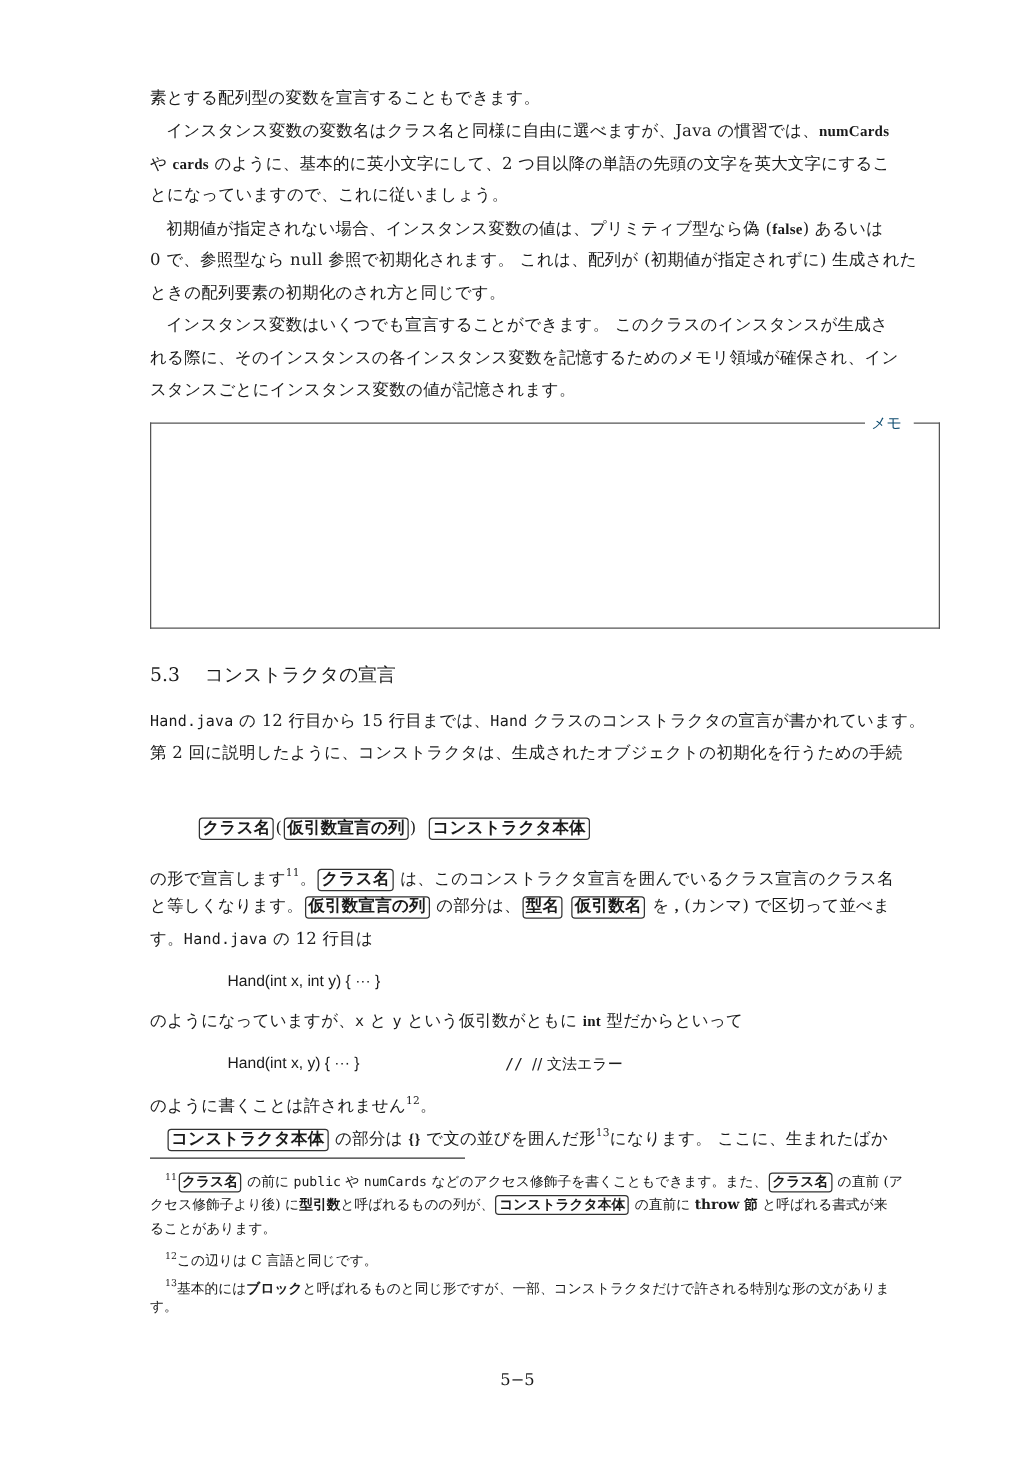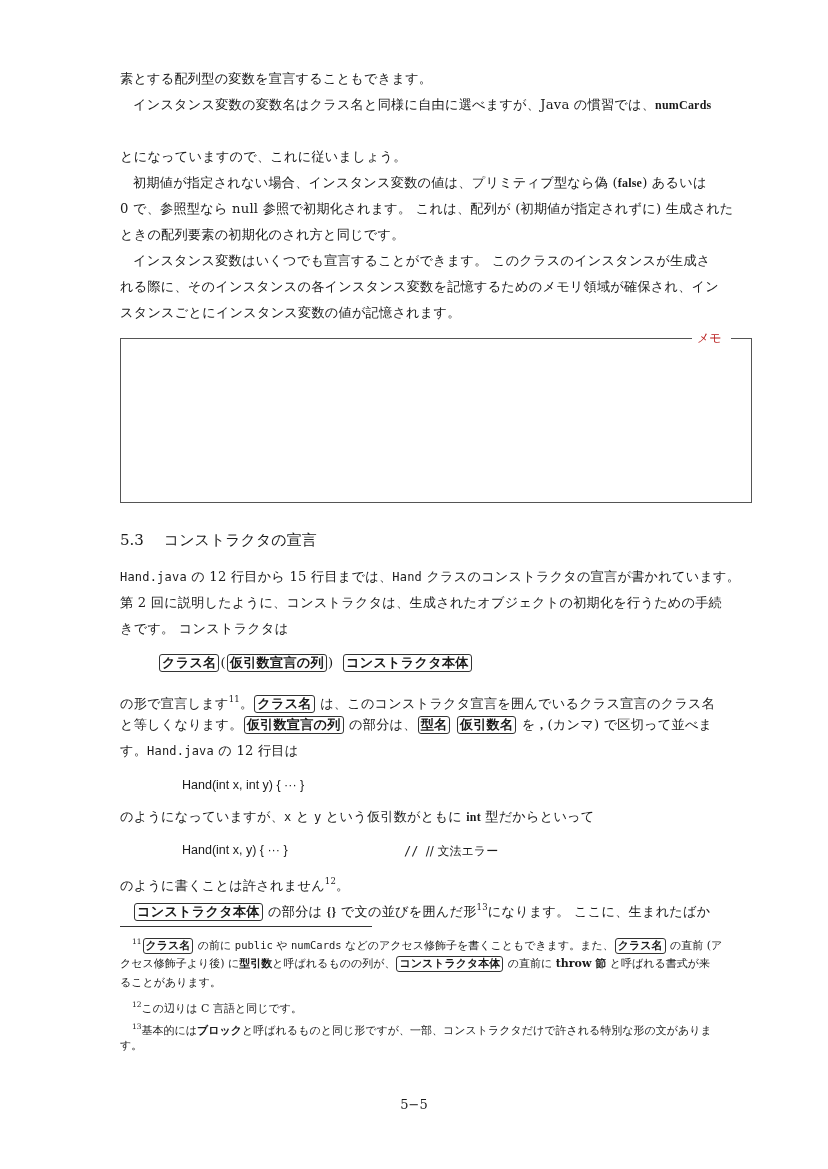--- a/index.html
+++ b/index.html
@@ -13,21 +13,21 @@
   .ttb { font-family: Liberation Serif, serif; font-size: 12px; font-weight: bold; }
   .box { display: inline-block; border: 1px solid #333; border-radius: 3px; padding: 0 2px;
          line-height: 16px; margin: 0 1px; font-weight: bold; }
   .sup { font-size: 8.5px; vertical-align: 6px; }
   .memo { position: absolute; left: 120px; top: 338px; width: 630px; height: 164px;
           border: 1.5px solid #555; border-top: none; }
   .memo-top-left { position: absolute; left: 120px; top: 338px; width: 572px; height: 0;
           border-top: 1.5px solid #555; }
   .memo-top-right { position: absolute; left: 731px; top: 338px; width: 21px; height: 0;
           border-top: 1.5px solid #555; }
-  .memo-label { position: absolute; left: 697px; top: 330px; font-size: 12px; color: #b91c1c;
+  .memo-label { position: absolute; left: 697px; top: 330px; font-size: 12px; color: #0c4a6e;
           font-family: Liberation Mono, monospace; }
   .section { position: absolute; left: 120px; top: 531px; font-size: 15px; font-weight: normal;
              font-family: "DejaVu Sans", sans-serif; }
   .section .num { font-family: "DejaVu Serif", serif; margin-right: 20px; }
   .code { position: absolute; left: 182px; font-family: Liberation Sans, sans-serif;
           font-size: 12.5px; white-space: pre; }
   .fn-rule { position: absolute; left: 120px; top: 926px; width: 252px; border-top: 1px solid #333; }
   .fn { position: absolute; left: 120px; width: 632px; font-size: 11px; line-height: 18.5px; white-space: nowrap; }
   .fn .box { line-height: 14px; }
   .fn .fsup { font-size: 7.5px; vertical-align: 5px; }
@@ -38,20 +38,23 @@
 <body>
 
 <div class="page">
 
   <div class="line" style="top:70px">
     <span>素とする配列型の変数を宣言することもできます。</span>
   </div>
 
   <div class="line indent" style="top:96px">
     <span>インスタンス変数の変数名はクラス名と同様に自由に選べますが、Java の慣習では、</span><span class="ttb">numCards</span>
+  </div>
+  <div class="line" style="top:122px">
+    <span>や </span><span class="ttb">cards</span> <span>のように、基本的に英小文字にして、2 つ目以降の単語の先頭の文字を英大文字にするこ</span>
   </div>
   <div class="line" style="top:148px">
     <span>とになっていますので、これに従いましょう。</span>
   </div>
 
   <div class="line indent" style="top:174px">
     <span>初期値が指定されない場合、インスタンス変数の値は、プリミティブ型なら偽 (</span><span class="ttb">false</span><span>) あるいは</span>
   </div>
   <div class="line" style="top:200px">
     <span>0 で、参照型なら null 参照で初期化されます。 これは、配列が (初期値が指定されずに) 生成された</span>
@@ -77,23 +80,20 @@
 
   <div class="section">
     <span class="num">5.3</span><span>コンストラクタの宣言</span>
   </div>
 
   <div class="line" style="top:568px">
     <span class="tt">Hand.java</span><span> の 12 行目から 15 行目までは、</span><span class="tt">Hand</span><span> クラスのコンストラクタの宣言が書かれています。</span>
   </div>
   <div class="line" style="top:594px">
     <span>第 2 回に説明したように、コンストラクタは、生成されたオブジェクトの初期化を行うための手続</span>
-  </div>
-  <div class="line" style="top:620px">
-    <span>きです。 コンストラクタは</span>
   </div>
 
   <div class="line" style="top:654px; left:158px;">
     <span class="box">クラス名</span><span>(</span><span class="box">仮引数宣言の列</span><span>)</span>&nbsp;&nbsp;<span class="box">コンストラクタ本体</span>
   </div>
 
   <div class="line" style="top:690px">
     <span>の形で宣言します</span><span class="sup">11</span><span>。</span><span class="box">クラス名</span><span> は、このコンストラクタ宣言を囲んでいるクラス宣言のクラス名</span>
   </div>
   <div class="line" style="top:716px">

